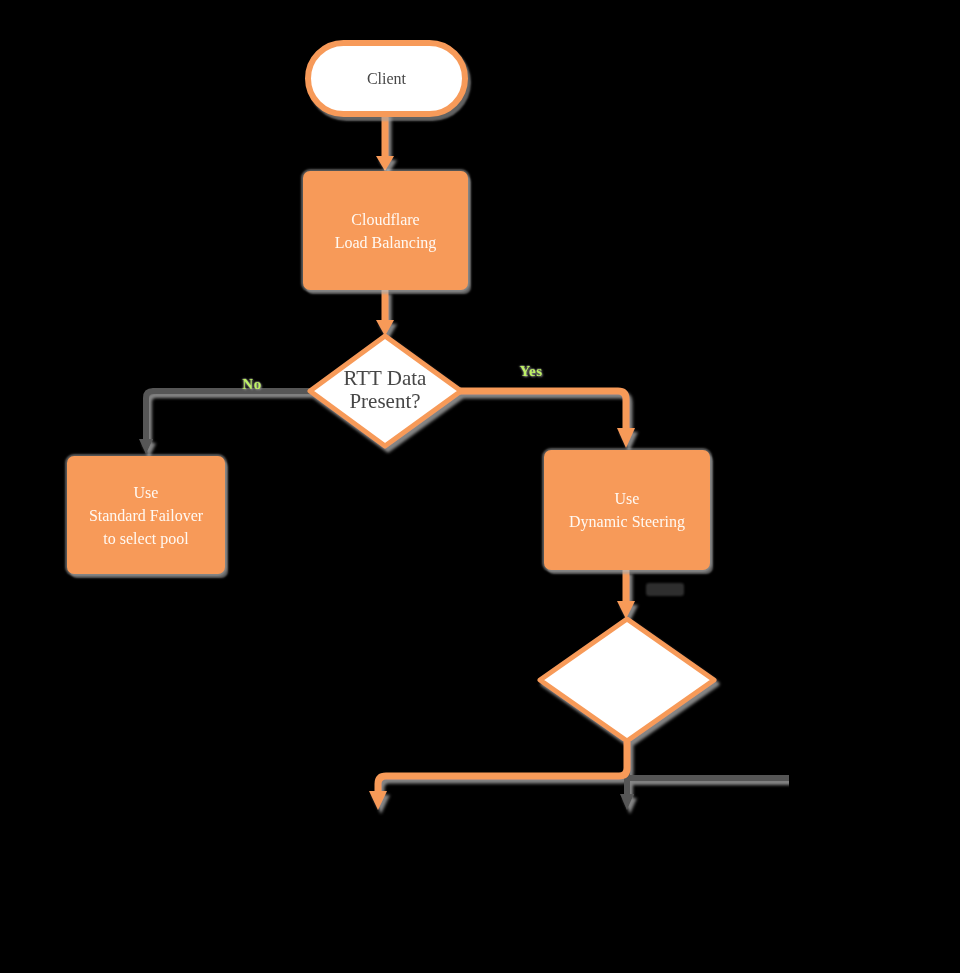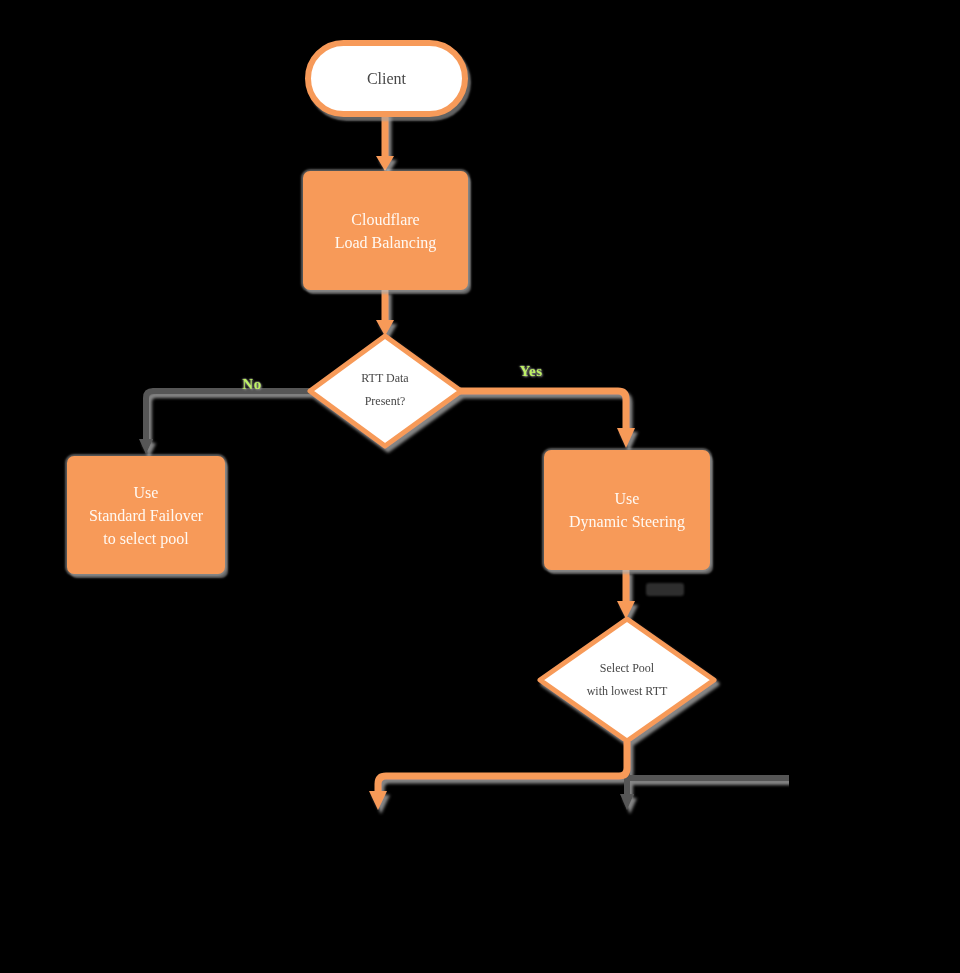--- a/index.html
+++ b/index.html
@@ -23,21 +23,21 @@
     background:#fff;
     border:6px solid var(--orange,#F79A59);
     border-radius:40px;
     color:var(--dark-text,#474747);
     box-shadow:3px 4px 2px rgba(165,165,165,.6);
   }
   .label{white-space:pre-line;}
   .diamond-text{
     position:absolute;transform:translate(-50%,-50%);
     color:var(--dark-text,#474747);
-    font-size:12px;line-height:23px;text-align:center;white-space:pre-line;width:150px;
+    font-size:21px;line-height:23px;text-align:center;white-space:pre-line;width:150px;
   }
   .edge-label{
     position:absolute;transform:translate(-50%,-50%);
     font-size:15px;font-weight:bold;color:#bef264;
     text-shadow:1px 1px 2px rgba(150,150,150,.95), -1px 0 2px rgba(125,125,125,.7), 0 -1px 1px rgba(110,110,110,.6);
     letter-spacing:.5px;
   }
   .smudge{
     position:absolute;width:38px;height:13px;background:#343434;border-radius:3px;
     filter:blur(1.3px);opacity:.9;
@@ -113,19 +113,17 @@
     <div class="label">Use
 Standard Failover
 to select pool</div>
   </div>
 
   <div class="node box" style="left:519px;top:450px;width:166px;height:120px;">
     <div class="label">Use
 Dynamic Steering</div>
   </div>
 
-  <div class="diamond-text" style="left:602px;top:680px;width:170px;">Select Pool
-with lowest RTT</div>
 
 
 
 
 </div>
 
 </body></html>

